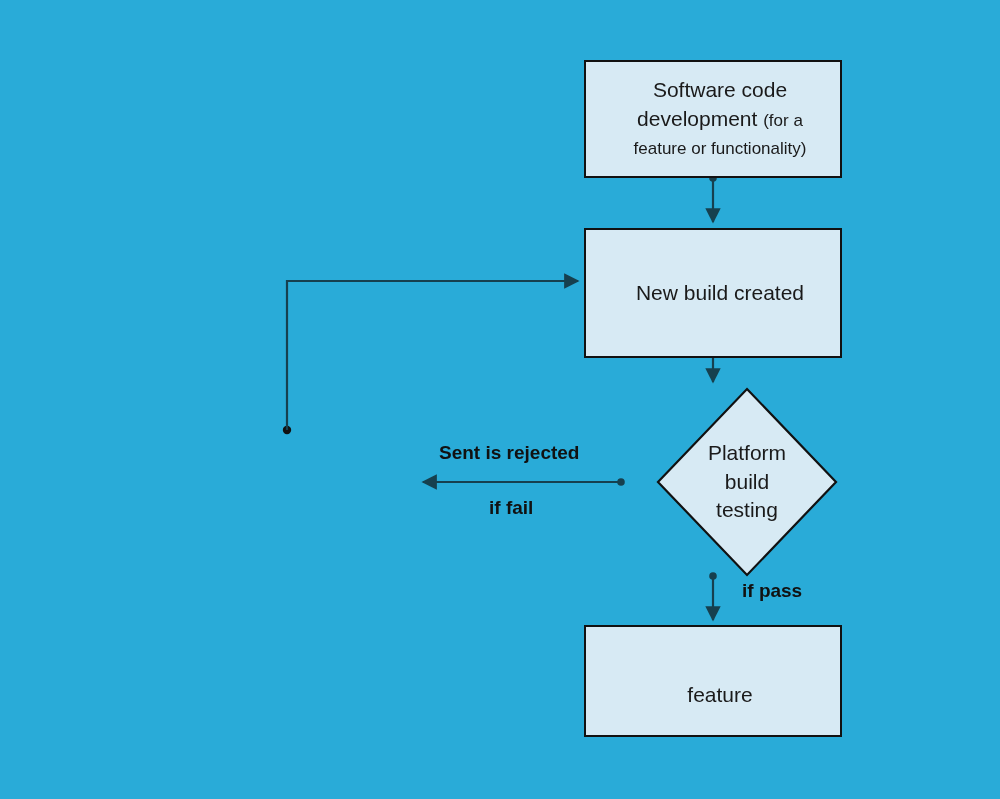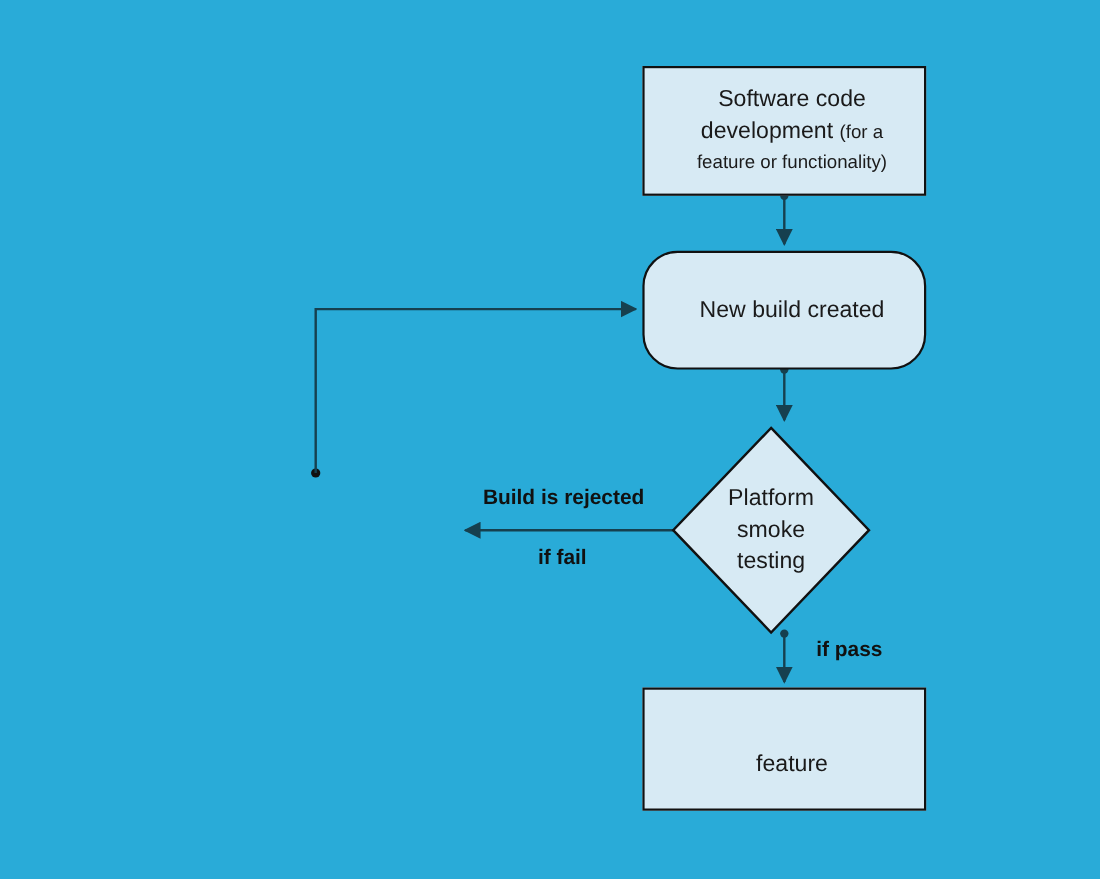--- a/index.html
+++ b/index.html
@@ -73,24 +73,24 @@
   }
   .edge-label {
     position: absolute;
     font-weight: bold;
     font-size: 19px;
     color: #111111;
     white-space: nowrap;
   }
   
   #node-dev      { left: 584px; top: 60px;  width: 258px; height: 118px; }
-  #node-build    { left: 584px; top: 228px; width: 258px; height: 108px; border-radius: 32px; }
+  #node-build    { left: 584px; top: 228px; width: 258px; height: 130px; }
   #node-fixing   { left: 157px; top: 430px; width: 260px; height: 105px; }
   #node-further  { left: 584px; top: 625px; width: 258px; height: 112px; }
-  #node-decision { left: 610px; top: 387px; }
+  #node-decision { left: 656px; top: 387px; }
   #lbl-rejected  { left: 439px; top: 442px; }
   #lbl-iffail    { left: 489px; top: 497px; }
   #lbl-ifpass    { left: 742px; top: 580px; }
 </style>
 </head>
 <body>
 
 <div id="canvas">
 
   <svg id="wires" viewBox="0 0 1000 799" width="1000" height="799">
@@ -137,31 +137,31 @@
     <div class="txt">New build created</div>
   </div>
 
   <div class="diamond-wrap" id="node-decision">
     <svg width="182" height="190" viewBox="0 0 182 190">
       <polygon points="91,2 180,95 91,188 2,95" fill="#d7eaf4" stroke="#111111" stroke-width="2.2"></polygon>
     </svg>
     <div class="diamond-label">
       <div>
         <span>Platform</span><br>
-        <span>smoke</span><br>
+        <span>build</span><br>
         <span>testing</span>
       </div>
     </div>
   </div>
 
 
   <div class="node" id="node-further">
     <div class="txt">
       <br>
       <span>feature</span>
     </div>
   </div>
 
-  <div class="edge-label" id="lbl-rejected">Build is rejected</div>
+  <div class="edge-label" id="lbl-rejected">Sent is rejected</div>
   <div class="edge-label" id="lbl-iffail">if fail</div>
   <div class="edge-label" id="lbl-ifpass">if pass</div>
 
 </div>
 
 </body></html>

